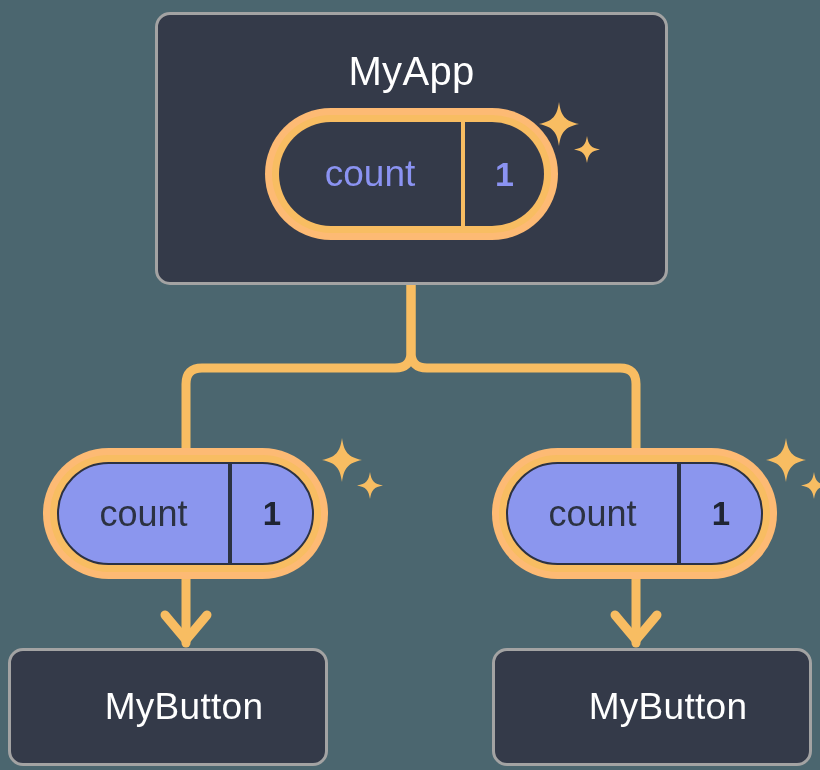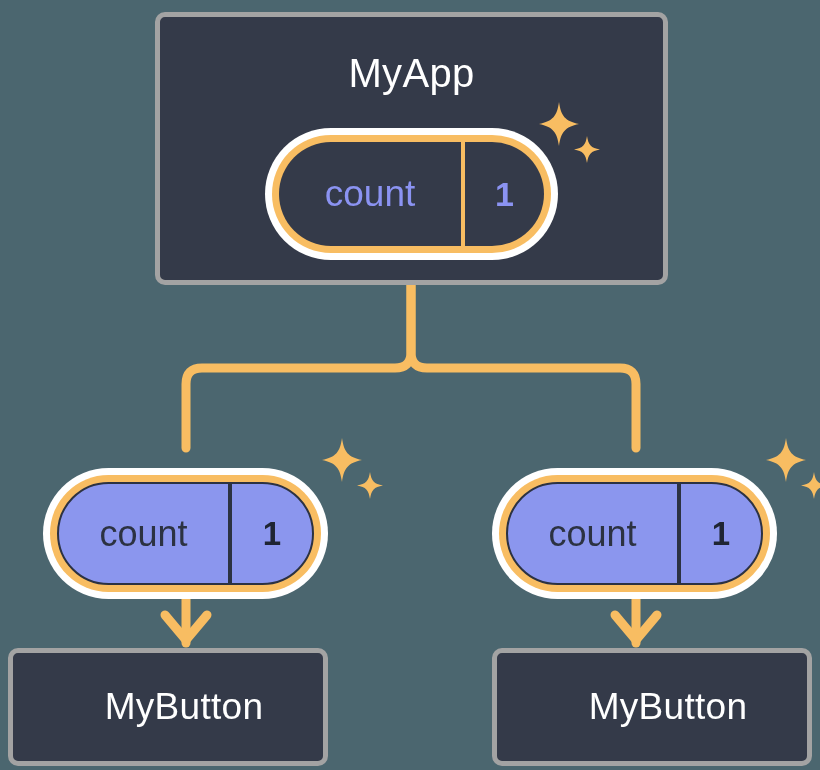--- a/index.html
+++ b/index.html
@@ -25,22 +25,22 @@
     left: 0; top: 0;
     width: 820px;
     height: 770px;
     pointer-events: none;
   }
 
   
   .card {
     position: absolute;
     background: #343a49;
-    border: 5px solid #a3a3a3;
-    border-radius: 10px;
+    border: 3px solid #a3a3a3;
+    border-radius: 15px;
     box-sizing: border-box;
   }
   #app-card {
     left: 155px;
     top: 12px;
     width: 513px;
     height: 273px;
   }
   #btn-card-left {
     left: 8px;
@@ -77,24 +77,23 @@
     color: #ffffff;
     font-size: 37px;
     font-weight: 400;
     letter-spacing: 0.3px;
     white-space: nowrap;
   }
   
   .pill-outer {
     position: absolute;
     border-radius: 999px;
-    background: #ffffff;
+    background: #fdba74;
     padding: 7px;
     box-sizing: border-box;
-    margin-top: 20px;
   }
   .pill-mid {
     width: 100%;
     height: 100%;
     border-radius: 999px;
     background: #f8bd62;
     padding: 7px;
     box-sizing: border-box;
   }
   .pill-inner {

